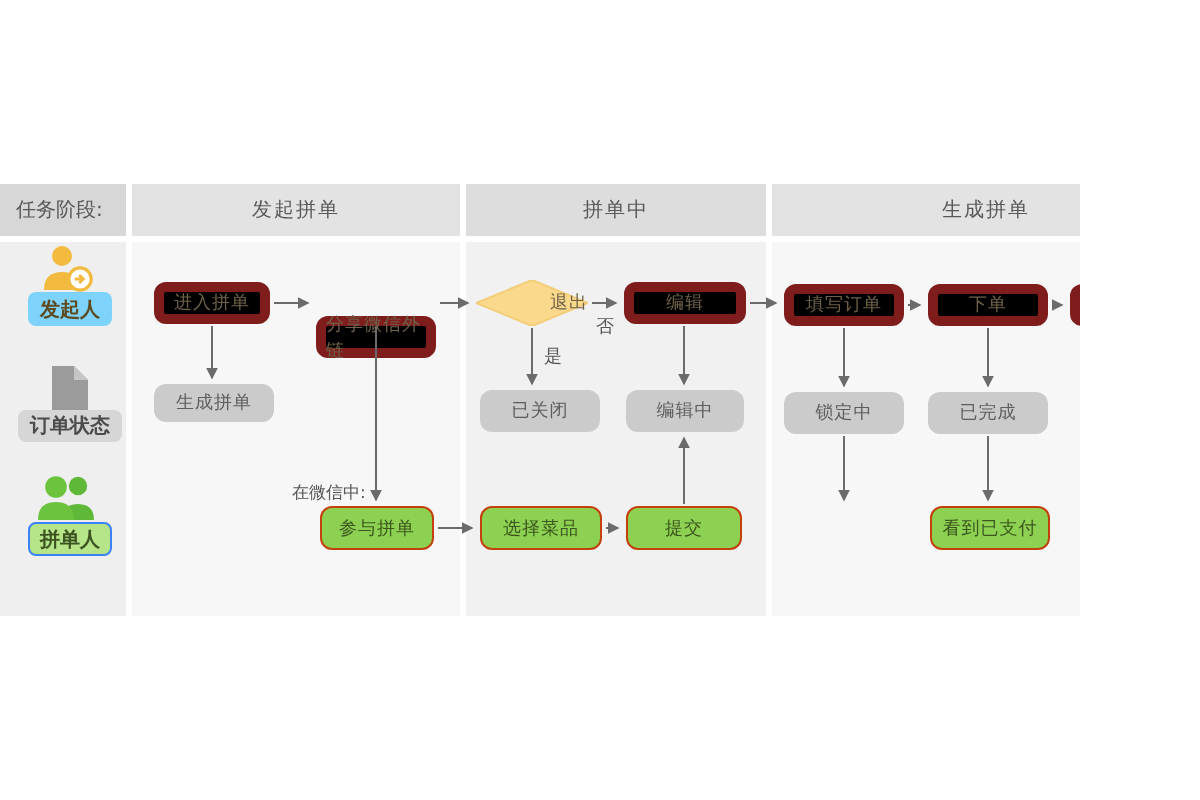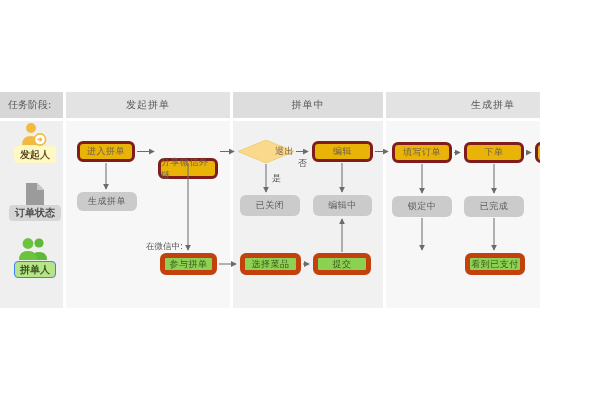--- a/index.html
+++ b/index.html
@@ -8,30 +8,30 @@
   .abs{position:absolute;}
   
   .phase{position:absolute;top:92px;height:26px;display:flex;align-items:center;justify-content:center;
          font-size:10px;color:#585858;letter-spacing:1px;}
   .phase.first{justify-content:flex-start;padding-left:8px;box-sizing:border-box;letter-spacing:0;}
   
   .colbg{position:absolute;top:121px;height:187px;}
   
   .node{position:absolute;display:flex;align-items:center;justify-content:center;
         border-radius:6px;font-size:9px;box-sizing:border-box;letter-spacing:0.5px;}
-  .node.yellow{background:#eab308;border:3px solid #7f1d1d;color:#6e6148;}
+  .node.yellow{background:#000000;border:5px solid #7f1d1d;color:#6e6148;}
   .node.gray{background:#cbcbcb;color:#5d5d5d;}
-  .node.green{background:#8dd153;border:5px solid #c2410c;color:#3c561d;}
+  .node.green{background:#8dd153;border:1px solid #c2410c;color:#3c561d;}
   
   .diamond{position:absolute;display:flex;align-items:center;justify-content:flex-end;}
   .diamond span{position:absolute;font-size:9px;color:#6e6148;letter-spacing:0.5px;}
   
   .pill{position:absolute;display:flex;align-items:center;justify-content:center;
         border-radius:4px;font-size:10px;font-weight:bold;box-sizing:border-box;}
-  .pill.yellow{background:#fef9c3;color:#5d4a1e;}
+  .pill.yellow{background:#7dd3fc;color:#5d4a1e;}
   .pill.gray{background:#d6d6d6;color:#4c4c4c;}
   .pill.green{background:#b6e488;border:1px solid #3b82f6;color:#3c5220;}
   
   .elabel{position:absolute;font-size:9px;color:#555;}
   svg.overlay{position:absolute;left:0;top:0;pointer-events:none;}
 </style>
 </head>
 <body>
 
 <div class="stage">

